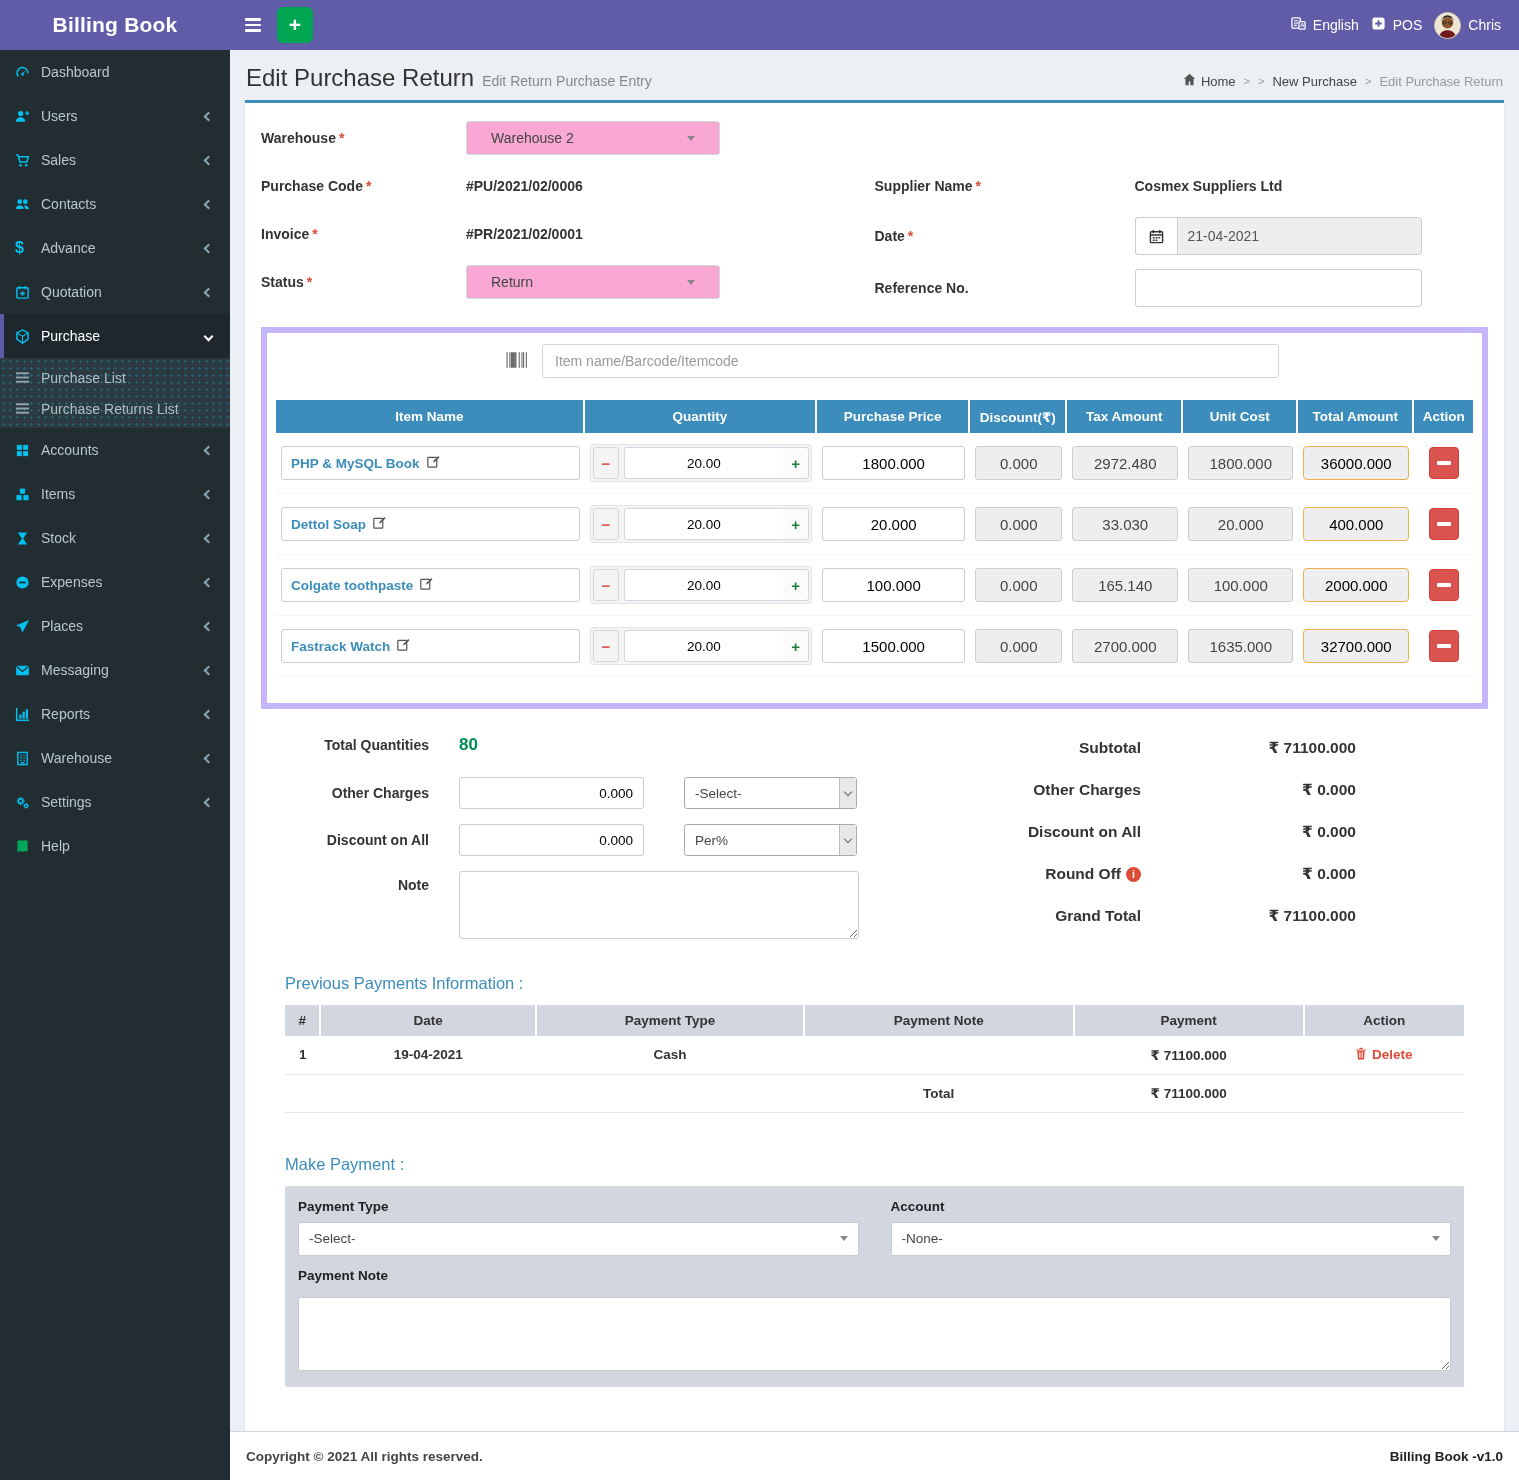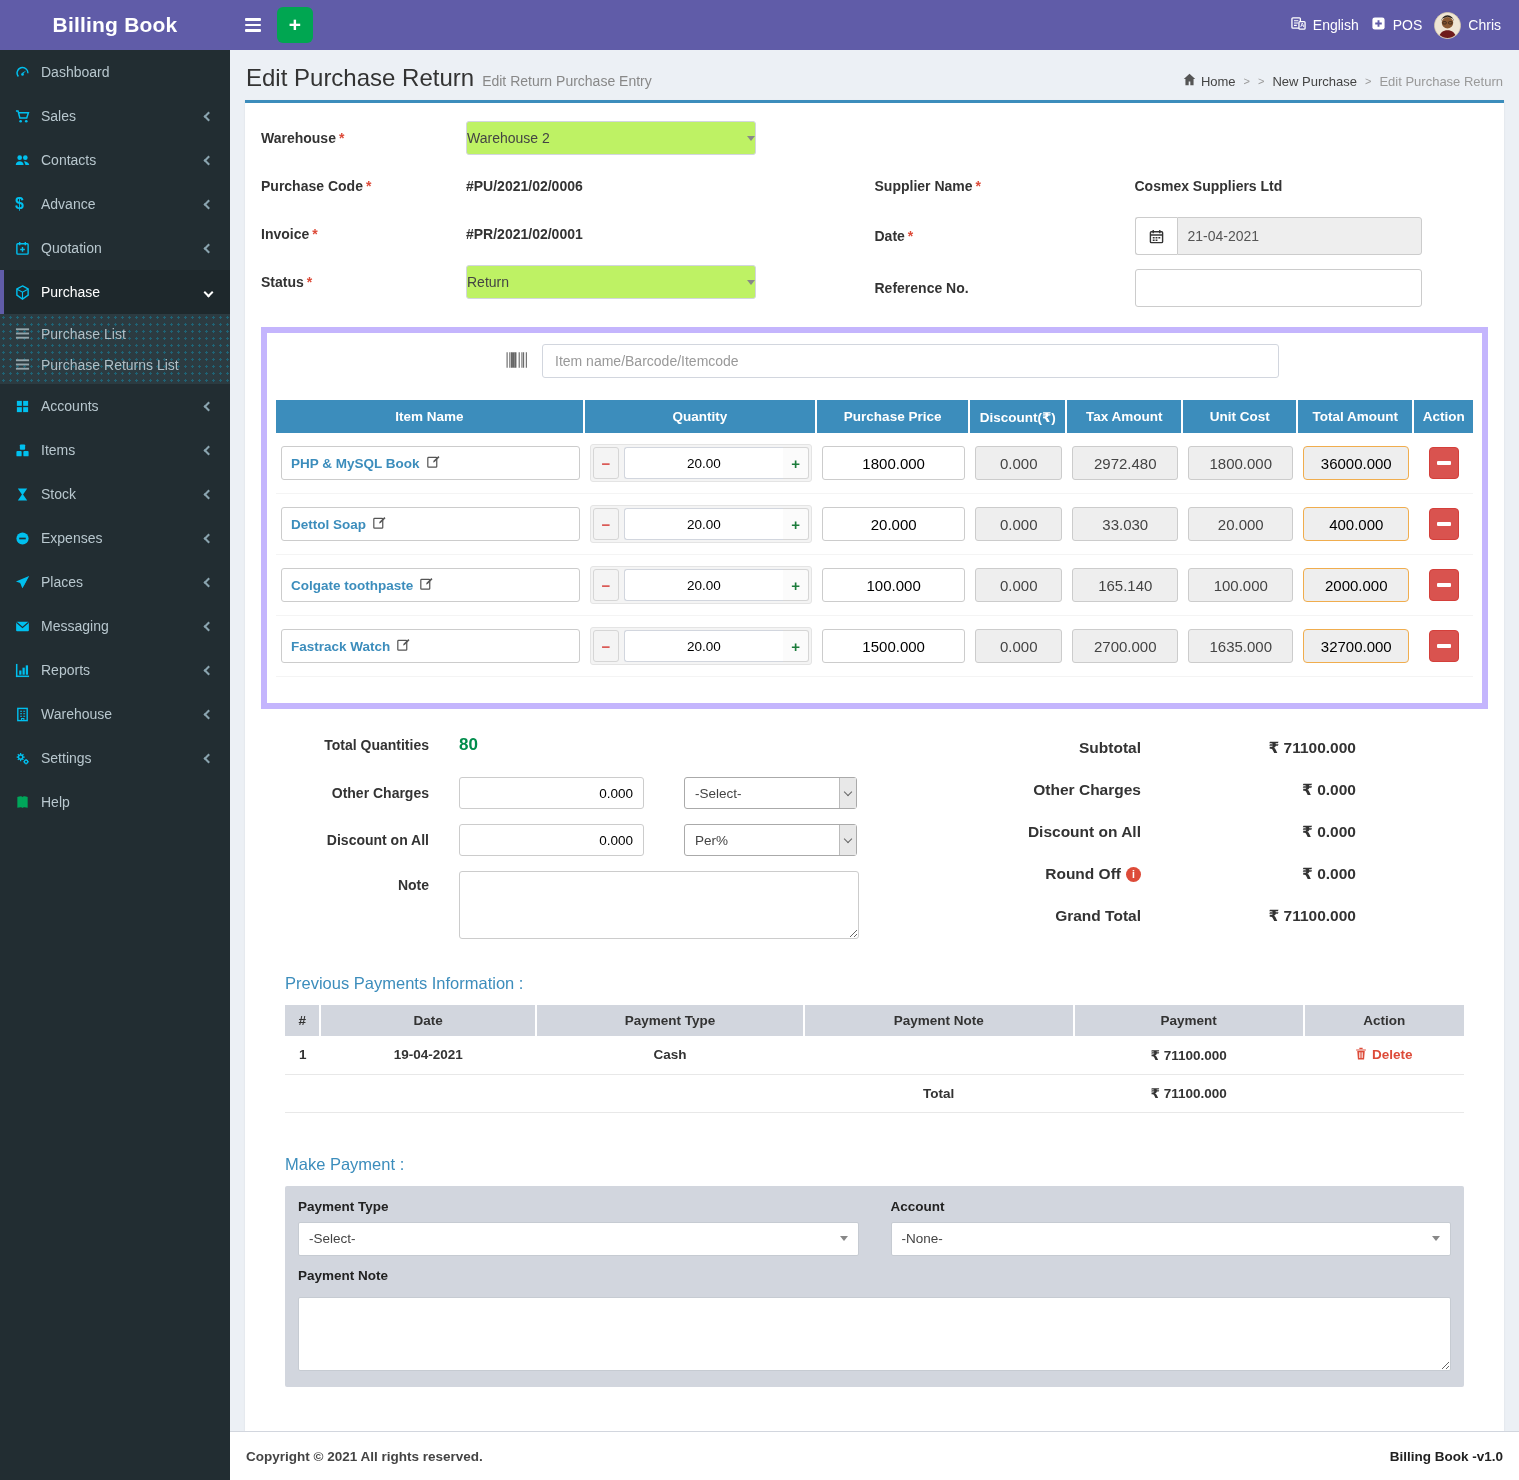--- a/index.html
+++ b/index.html
@@ -46,22 +46,22 @@
     box-shadow:0 1px 2px rgba(0,0,0,.08); padding:18px 16px 14px 16px; }
 
   
   .form-grid { display:flex; }
   .form-col { width:50%; }
   .frow { display:flex; align-items:center; margin-bottom:14px; min-height:34px; }
   .flabel { width:175px; font-weight:bold; font-size:14px; color:#333; margin-right:30px; flex-shrink:0; }
   .flabel-r { width:230px; }
   .req { color:#dd4b39; font-style:normal; margin-left:3px; font-weight:bold; }
   .static-val { font-weight:bold; font-size:14px; color:#333; }
-  .pseudo-select { width:290px; height:34px; border:1px solid #d2d6de; border-radius:3px; background:#bef264;
-    display:flex; align-items:center; justify-content:space-between; padding:0 0; font-size:14px; color:#444; cursor:pointer; }
+  .pseudo-select { width:254px; height:34px; border:1px solid #d2d6de; border-radius:3px; background:#f9a8d4;
+    display:flex; align-items:center; justify-content:space-between; padding:0 24px; font-size:14px; color:#444; cursor:pointer; }
   .sel-arrow { width:0; height:0; border-left:4px solid transparent; border-right:4px solid transparent; border-top:5px solid #888; }
   .input-group { display:flex; width:287px; }
   .ig-addon { width:42px; border:1px solid #ccc; border-right:none; background:#fff; display:flex; align-items:center; justify-content:center; border-radius:3px 0 0 3px; }
   .ig-input { flex:1; height:38px; border:1px solid #ccc; background:#eee; color:#555; font-size:14px; padding:0 10px;
     border-radius:0 3px 3px 0; font-family:inherit; }
   .txt-input { width:287px; height:38px; border:1px solid #ccc; border-radius:3px; padding:0 10px; font-size:14px; font-family:inherit; background:#fff; }
 
   
   .items-box { border:6px solid #c4b5fd; background:#fff; margin-top:6px; padding:9px 9px 26px 9px; }
   .search-row { display:flex; align-items:center; gap:14px; margin:2px 0 22px 230px; }
@@ -200,20 +200,31 @@
 <div class="sidebar">
   <div class="side-item">
     <span class="sicon">
         <svg class="si" viewBox="0 0 16 16" fill="currentColor">
           <path d="M8 2a6.5 6.5 0 0 0-5 10.7l1.2-1A5 5 0 1 1 13 8.8h1.5A6.5 6.5 0 0 0 8 2z"></path>
           <circle cx="8" cy="10" r="1.4"></circle>
           <path d="M8.7 9.4l3.4-3.6-4.4 2.5z"></path>
         </svg>
       </span>
     <span class="slabel">Dashboard</span>
+  </div>
+  <div class="side-item">
+    <span class="sicon">
+        <svg class="si" viewBox="0 0 16 16" fill="currentColor">
+          <circle cx="6" cy="4.8" r="2.8"></circle>
+          <path d="M1 13.5c0-3 2.2-4.8 5-4.8s5 1.8 5 4.8z"></path>
+          <path d="M11 4.5h4M13 2.5v4" stroke="currentColor" stroke-width="1.6"></path>
+        </svg>
+      </span>
+    <span class="slabel">Users</span>
+    <span class="chev"></span>
   </div>
   <div class="side-item">
     <span class="sicon">
         <svg class="si" viewBox="0 0 16 16">
           <path d="M1 2h2.2l2 7.5h7.3l1.8-5.5H4" fill="none" stroke="currentColor" stroke-width="1.6"></path>
           <circle cx="6" cy="13" r="1.4" fill="currentColor"></circle>
           <circle cx="12" cy="13" r="1.4" fill="currentColor"></circle>
         </svg>
       </span>
     <span class="slabel">Sales</span>

